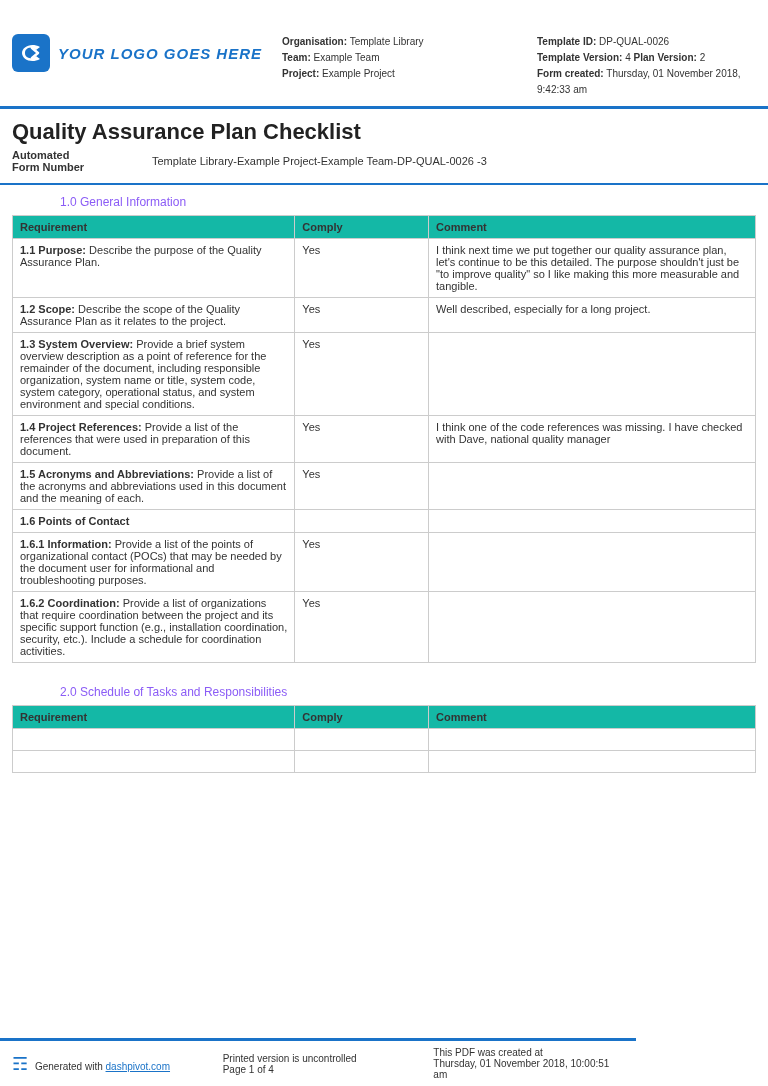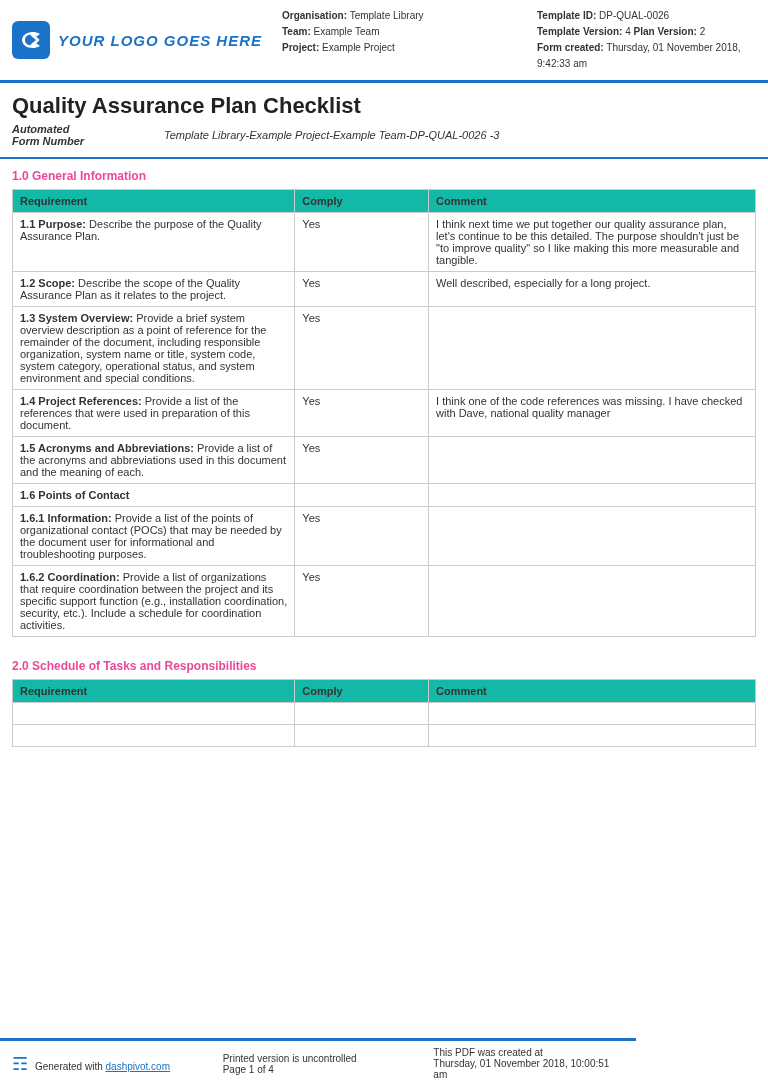--- a/index.html
+++ b/index.html
@@ -34,20 +34,21 @@
       font-weight: 900;
       color: #1a73c8;
       letter-spacing: 1px;
       text-transform: uppercase;
       font-style: italic;
     }
     .header-meta {
       flex: 1;
       display: flex;
       gap: 36px;
+      margin-top: 26px;
     }
     .header-meta-col {
       flex: 1;
       font-size: 10px;
       line-height: 1.6;
     }
     .header-meta-col span.label {
       font-weight: bold;
     }
     
@@ -56,38 +57,38 @@
       border-bottom: 2px solid #1a73c8;
     }
     .page-title {
       font-size: 22px;
       font-weight: bold;
       color: #222;
       margin-bottom: 4px;
     }
     .form-number-row {
       display: flex;
-      gap: 32px;
+      gap: 20px;
       font-size: 11px;
       padding-bottom: 6px;
-      font-style: italic;
     }
     .form-number-label {
       font-weight: bold;
       min-width: 120px;
     }
     
     .section {
       padding: 10px 12px 0 12px;
     }
     .section-title {
       font-size: 12px;
-      font-weight: bold;
+      font-weight: normal;
       margin-bottom: 6px;
-      color: #ec4899;
+      color: #8b5cf6;
+      margin-left: 48px;
     }
     
     table {
       width: 100%;
       border-collapse: collapse;
       margin-bottom: 12px;
       font-size: 11px;
     }
     th {
       background: #14b8a6;

